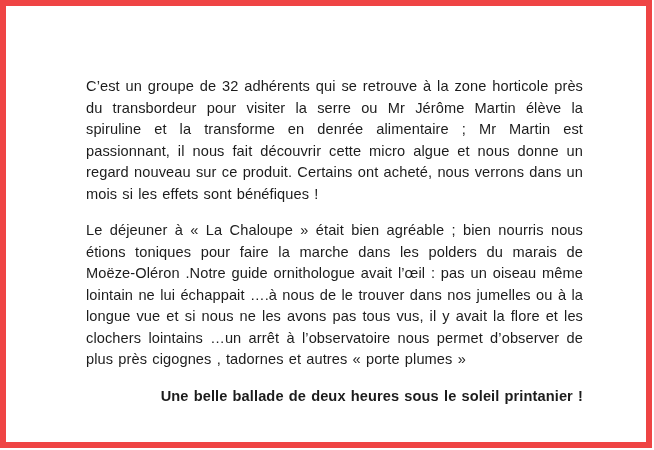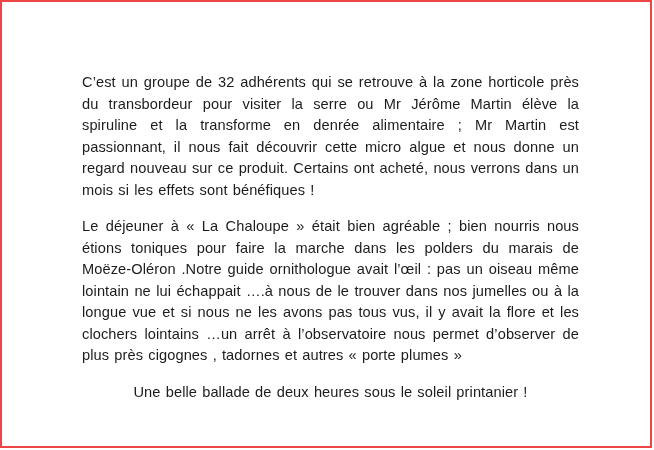--- a/index.html
+++ b/index.html
@@ -4,21 +4,21 @@
 <style>
   html, body {
     margin: 0;
     padding: 0;
     background: #ffffff;
   }
   .page {
     position: relative;
     width: 652px;
     height: 448px;
-    border: 2px solid #ef4444;
+    border: 6px solid #ef4444;
     background: #ffffff;
     box-sizing: border-box;
     overflow: hidden;
     font-family: "Liberation Sans", "DejaVu Sans", sans-serif;
   }
   .text-block {
     position: absolute;
     left: 80px;
     top: 70px;
     width: 497px;
@@ -26,22 +26,23 @@
   }
   .text-block p {
     margin: 0 0 15px 0;
     font-size: 14.6px;
     line-height: 21.5px;
     text-align: justify;
     letter-spacing: 0.1px;
     word-spacing: 1px;
   }
   .text-block p.last {
-    text-align: center;
+    text-align: right;
     margin-bottom: 0;
+    font-weight: bold;
   }
 </style>
 </head>
 <body>
 
 <div class="page">
   <div class="text-block">
     <p>C’est un groupe de 32 adhérents qui se retrouve à  la zone horticole près du transbordeur pour visiter la serre ou Mr Jérôme Martin élève la spiruline et la transforme en denrée alimentaire ; Mr Martin est passionnant, il nous fait découvrir cette micro algue et nous donne un regard nouveau sur ce produit. Certains ont acheté, nous verrons dans un mois si les effets sont bénéfiques !</p>
     <p>Le déjeuner à « La Chaloupe » était bien agréable ; bien nourris nous étions toniques pour faire la marche dans les polders du marais de Moëze-Oléron .Notre guide ornithologue avait l’œil : pas un oiseau même lointain ne lui échappait ….à nous de le trouver dans nos jumelles ou à la longue vue  et si nous ne les avons pas tous vus, il y avait la flore et les clochers lointains …un arrêt à l’observatoire nous permet d’observer de plus près cigognes , tadornes et autres « porte plumes »</p>
     <p class="last">Une belle ballade de deux heures sous le soleil printanier !</p>

